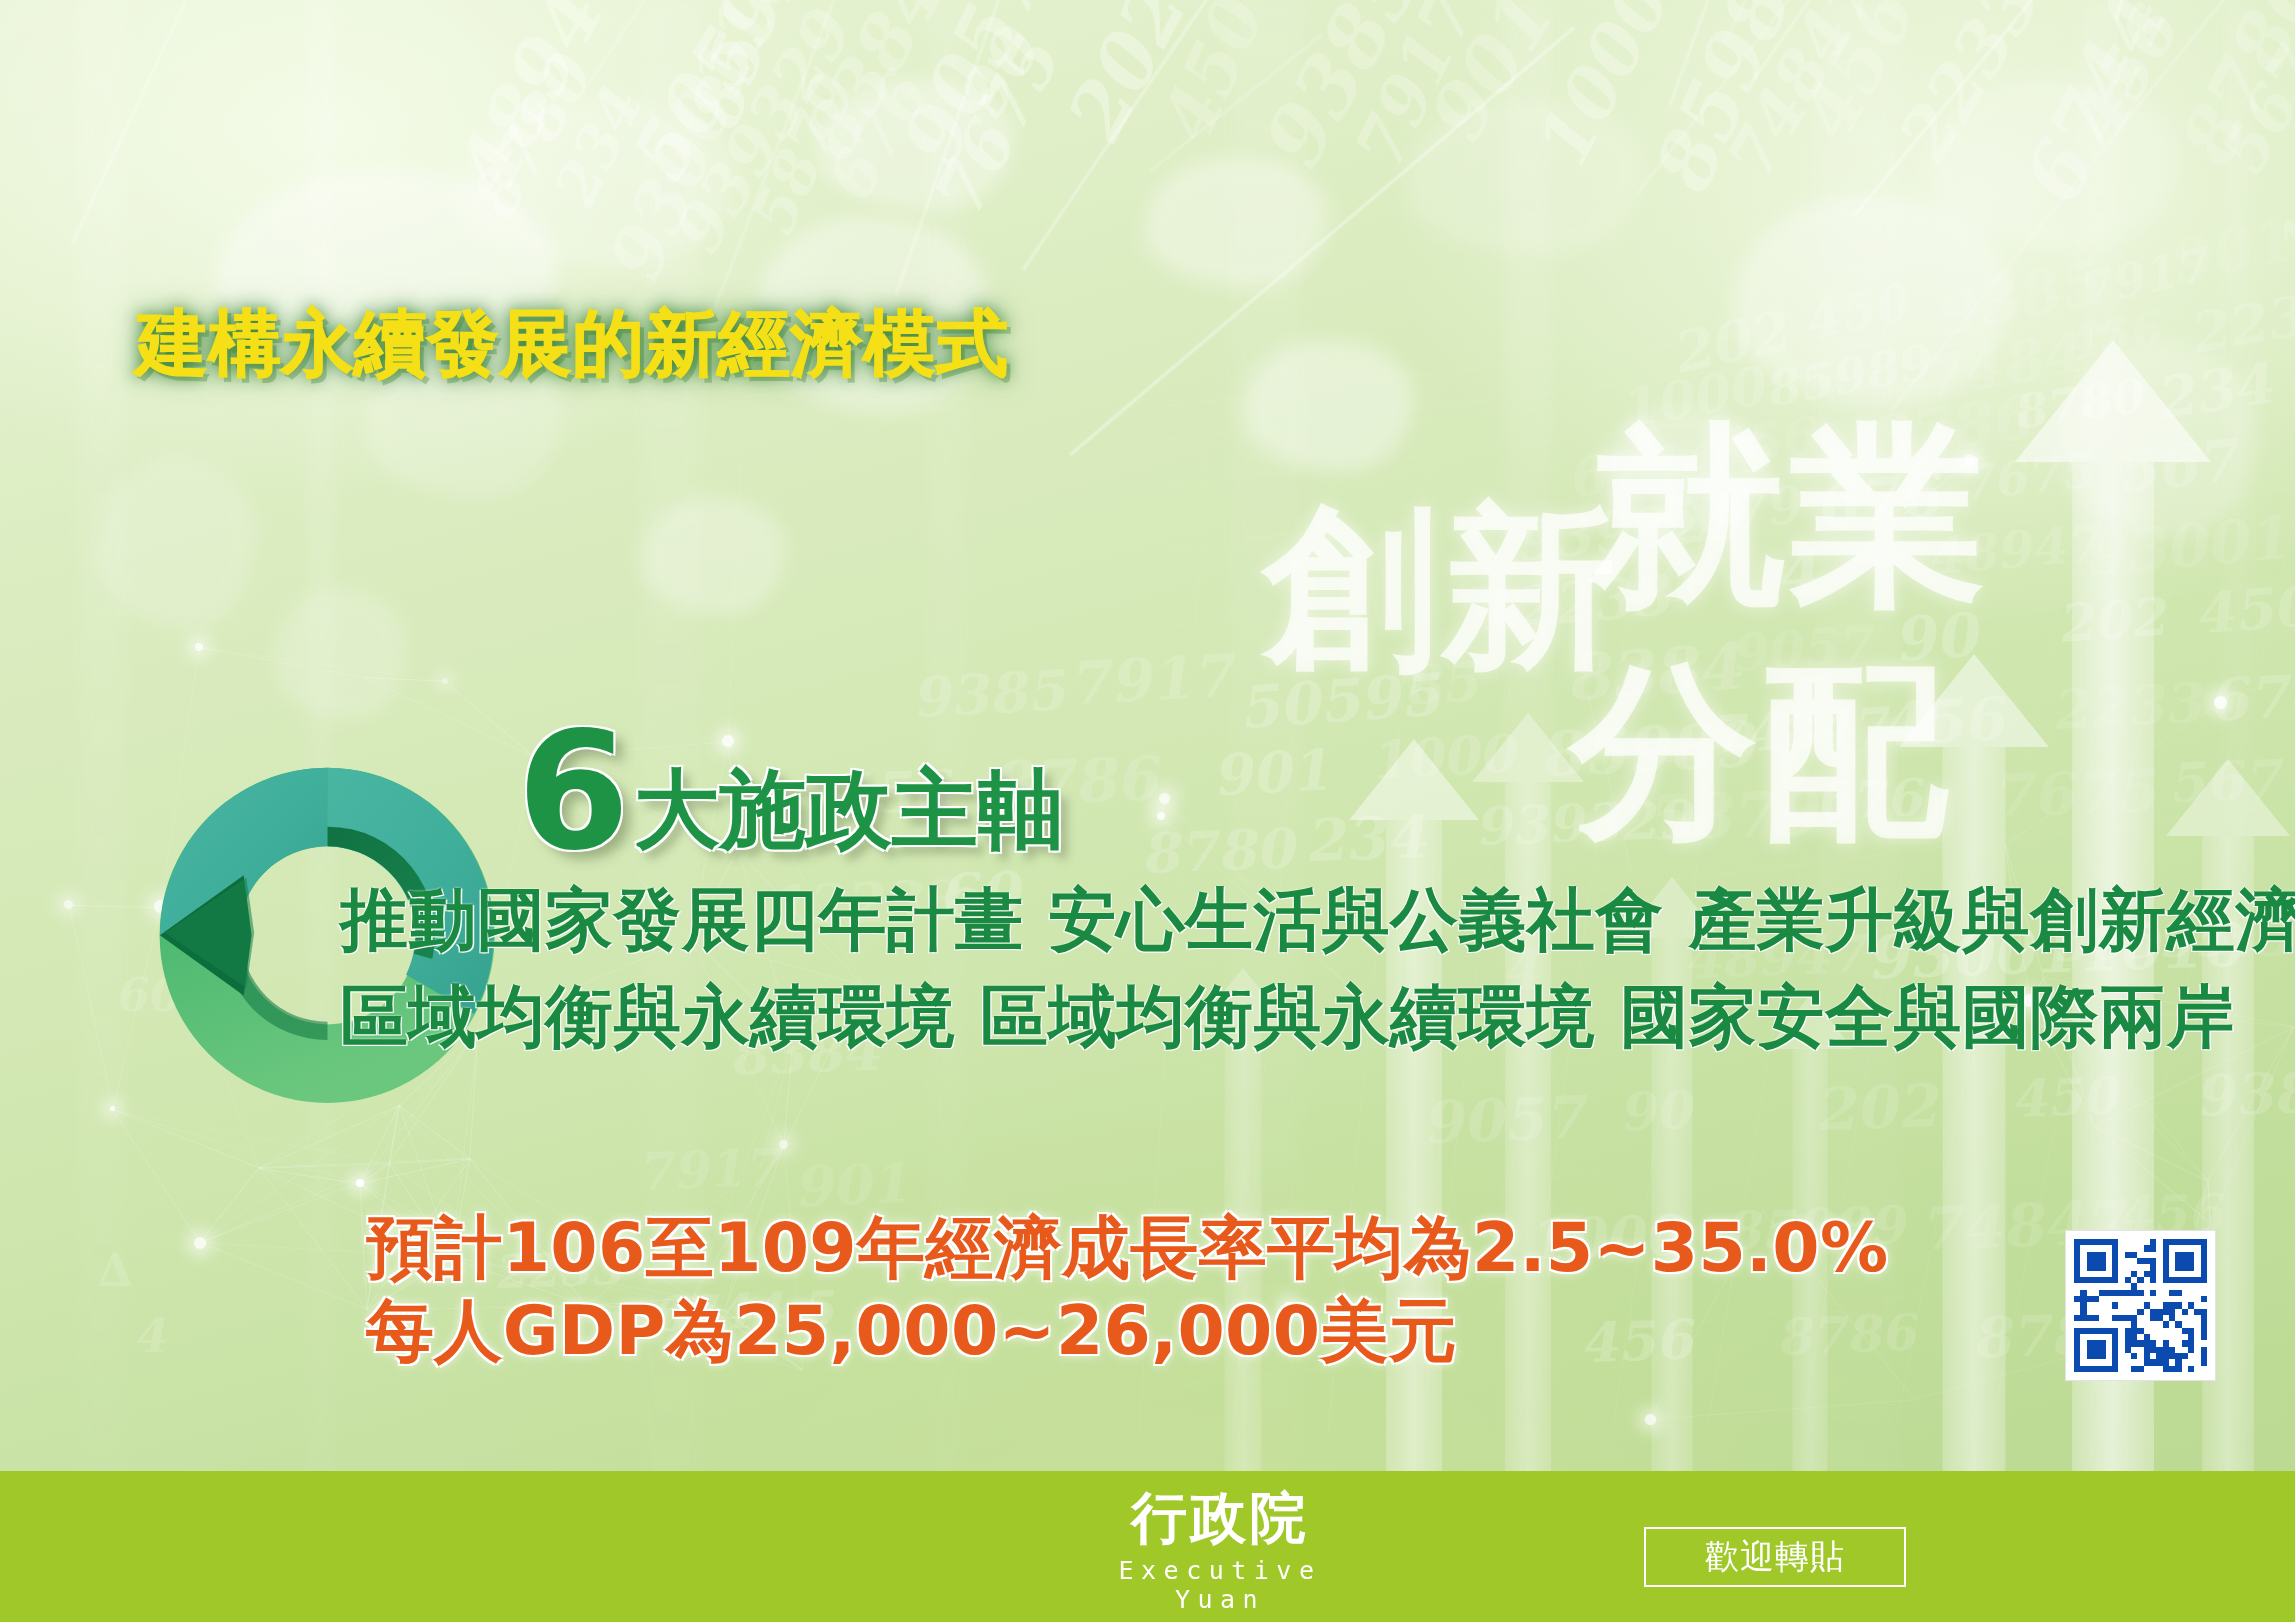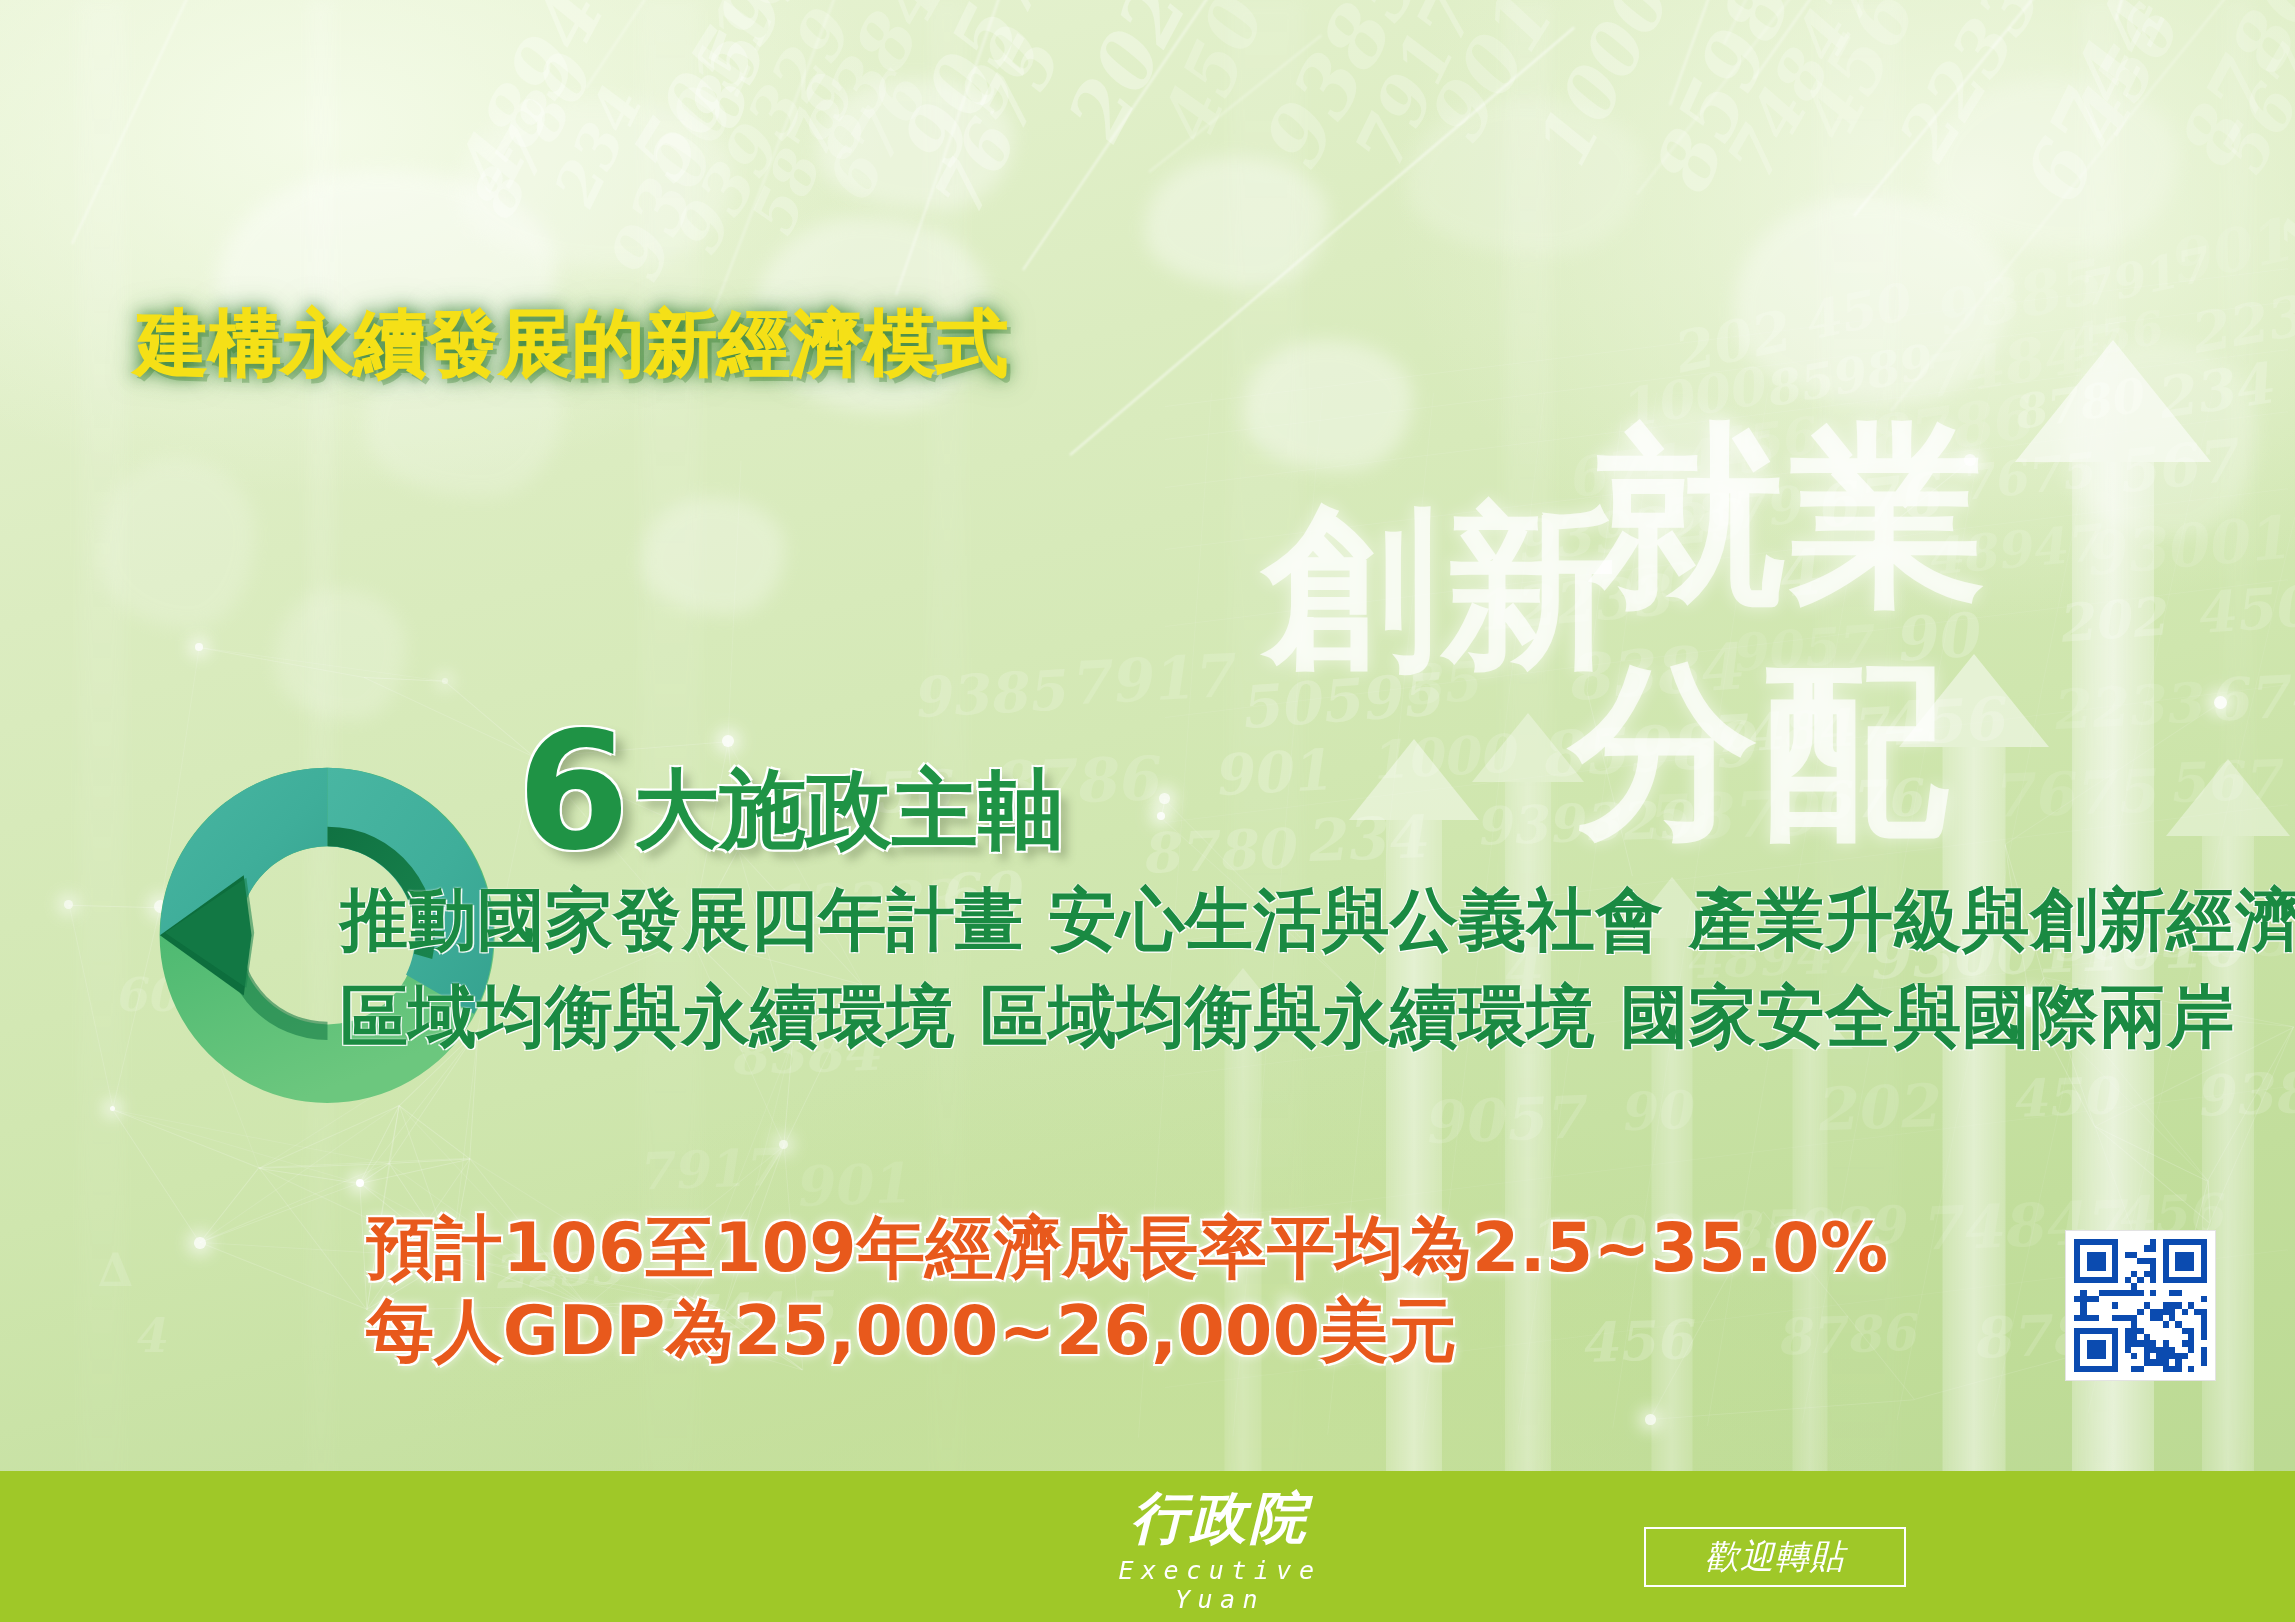--- a/index.html
+++ b/index.html
@@ -113,21 +113,21 @@
   }
   #qr .qr-grid{ width:100%; height:100%; display:grid; grid-template-columns:repeat(21,1fr); grid-template-rows:repeat(21,1fr); }
   #qr .qr-grid i{ background:#0b4bb0; }
 
   
   #footer{
     position:absolute; left:0; right:0; bottom:0; height:152px;
     background:#9fc828;
     display:flex; align-items:center;
   }
-  #footer-inner{ position:relative; width:100%; height:100%;font-style:italic; }
+  #footer-inner{ position:relative; width:100%; height:100%; }
 
   #ey-logo{ position:absolute; left:1112px; top:18.3px; width:216px; text-align:center; }
   #ey-cn{ font-size:56px; font-weight:700; color:#fff; line-height:1; font-family:"DejaVu Serif","Liberation Serif",serif; letter-spacing:.06em; }
   #ey-en{ font-size:25px; color:#fff; letter-spacing:.30em; margin-top:10.5px; font-family:"DejaVu Sans Mono","Liberation Mono",monospace; }
 
   .tag-box{
     position:absolute; top:56px; height:60px; border:2px solid #fff; color:#fff;
     font-size:34px; font-family:"DejaVu Serif","Liberation Serif",serif;
     display:flex; align-items:center; justify-content:center; padding:0 11.8px; letter-spacing:.03em;
   }

